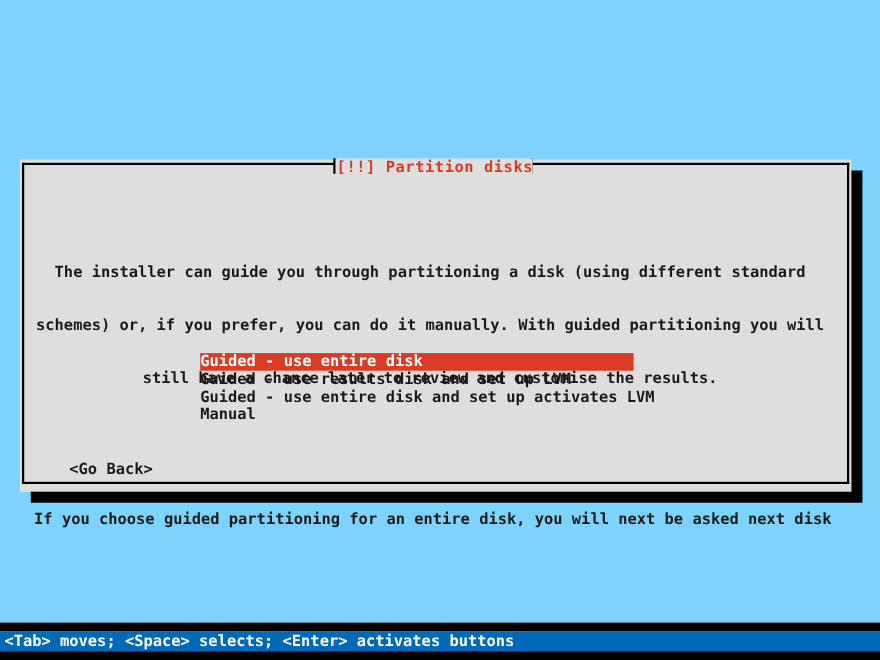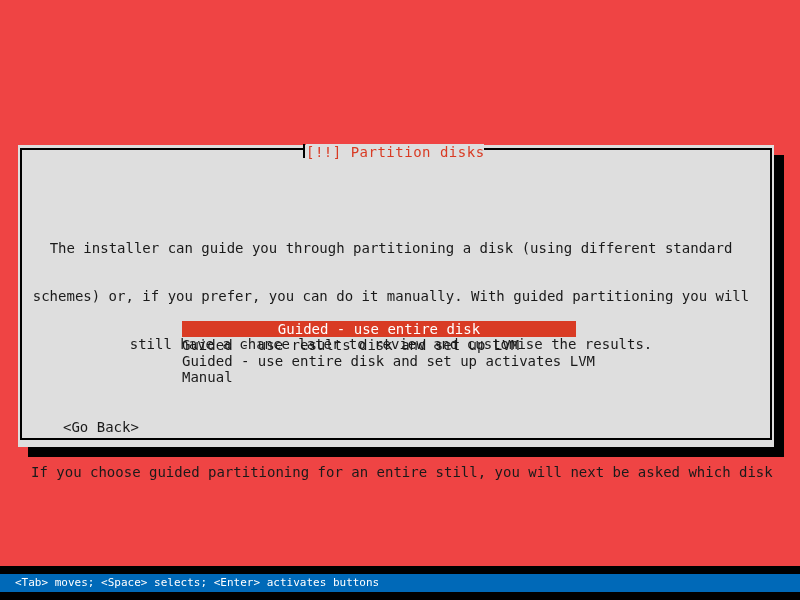--- a/index.html
+++ b/index.html
@@ -16,21 +16,22 @@
     position: relative;
   }
 
   
   #screen {
     position: absolute;
     left: 0;
     top: 0;
     width: 800px;
     height: 600px;
-    background: #ef4444;
+    background: #7dd3fc;
+    font-weight: bold;
   }
 
   
   .dialog-shadow {
     position: absolute;
     left: 28px;
     top: 155px;
     width: 756px;
     height: 302px;
     background: #000000;
@@ -156,21 +157,20 @@
     font-size: 14px;
     color: #1a1a1a;
     white-space: pre;
     padding: 0;
     background: transparent;
   }
   .option-item.selected {
     background: #d93b24;
     color: #ffffff;
     width: 394px;
-    text-align: center;
   }
 
   
   .go-back {
     position: absolute;
     left: 63px;
     top: 419px;
     height: 16px;
     line-height: 16px;
     font-size: 14px;
@@ -180,24 +180,24 @@
 
   
   .status-bar {
     position: absolute;
     left: 0;
     top: 574px;
     width: 800px;
     height: 18px;
     background: #0069b8;
     color: #ffffff;
-    font-size: 11px;
+    font-size: 14px;
     line-height: 18px;
     white-space: pre;
-    padding-left: 15px;
+    padding-left: 4px;
     box-sizing: border-box;
   }
   .status-strip {
     position: absolute;
     left: 0;
     top: 592px;
     width: 800px;
     height: 8px;
     background: #000000;
   }
@@ -229,21 +229,21 @@
 
   <div class="dialog-title">[!!] Partition disks</div>
 
   <div class="dialog-body">
     <div class="para">
       <span class="para-line">The installer can guide you through partitioning a disk (using different standard</span>
       <span class="para-line">schemes) or, if you prefer, you can do it manually. With guided partitioning you will</span>
       <span class="para-line">still have a chance later to review and customise the results.</span>
     </div>
     <div class="para">
-      <span class="para-line">If you choose guided partitioning for an entire still, you will next be asked which disk</span>
+      <span class="para-line">If you choose guided partitioning for an entire disk, you will next be asked next disk</span>
     </div>
     
   </div>
 
   <div class="option-list">
     <span class="option-item selected">Guided - use entire disk</span>
     <span class="option-item">Guided - use results disk and set up LVM</span>
     <span class="option-item">Guided - use entire disk and set up activates LVM</span>
     <span class="option-item">Manual</span>
   </div>

